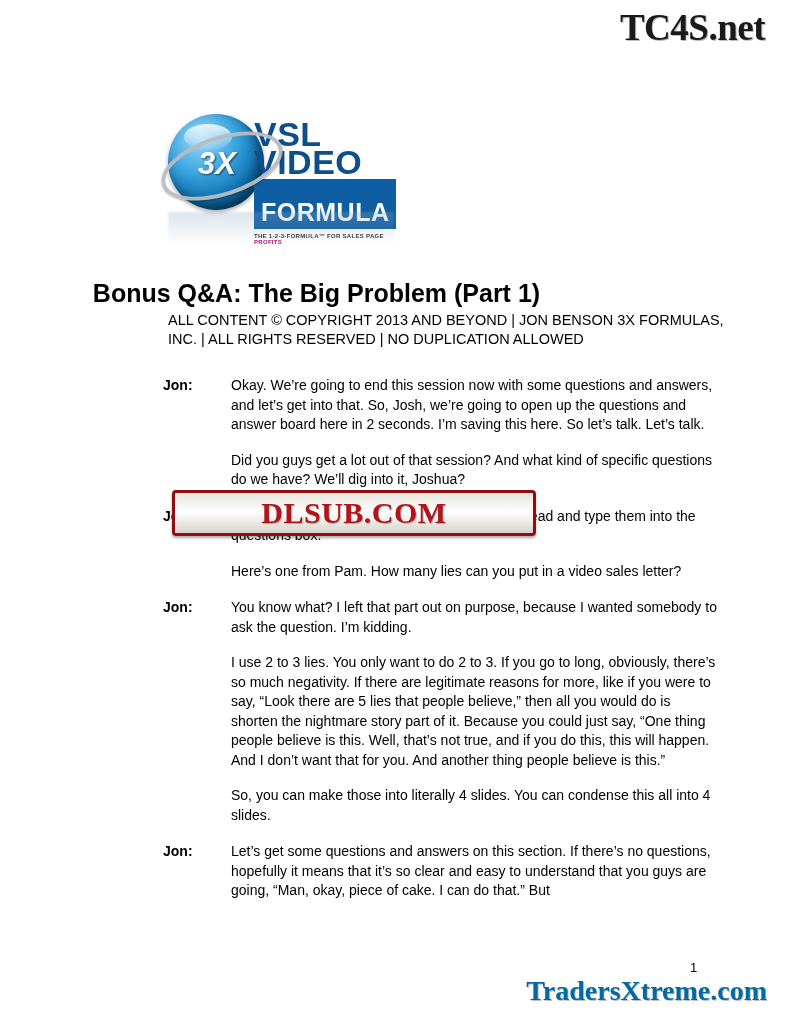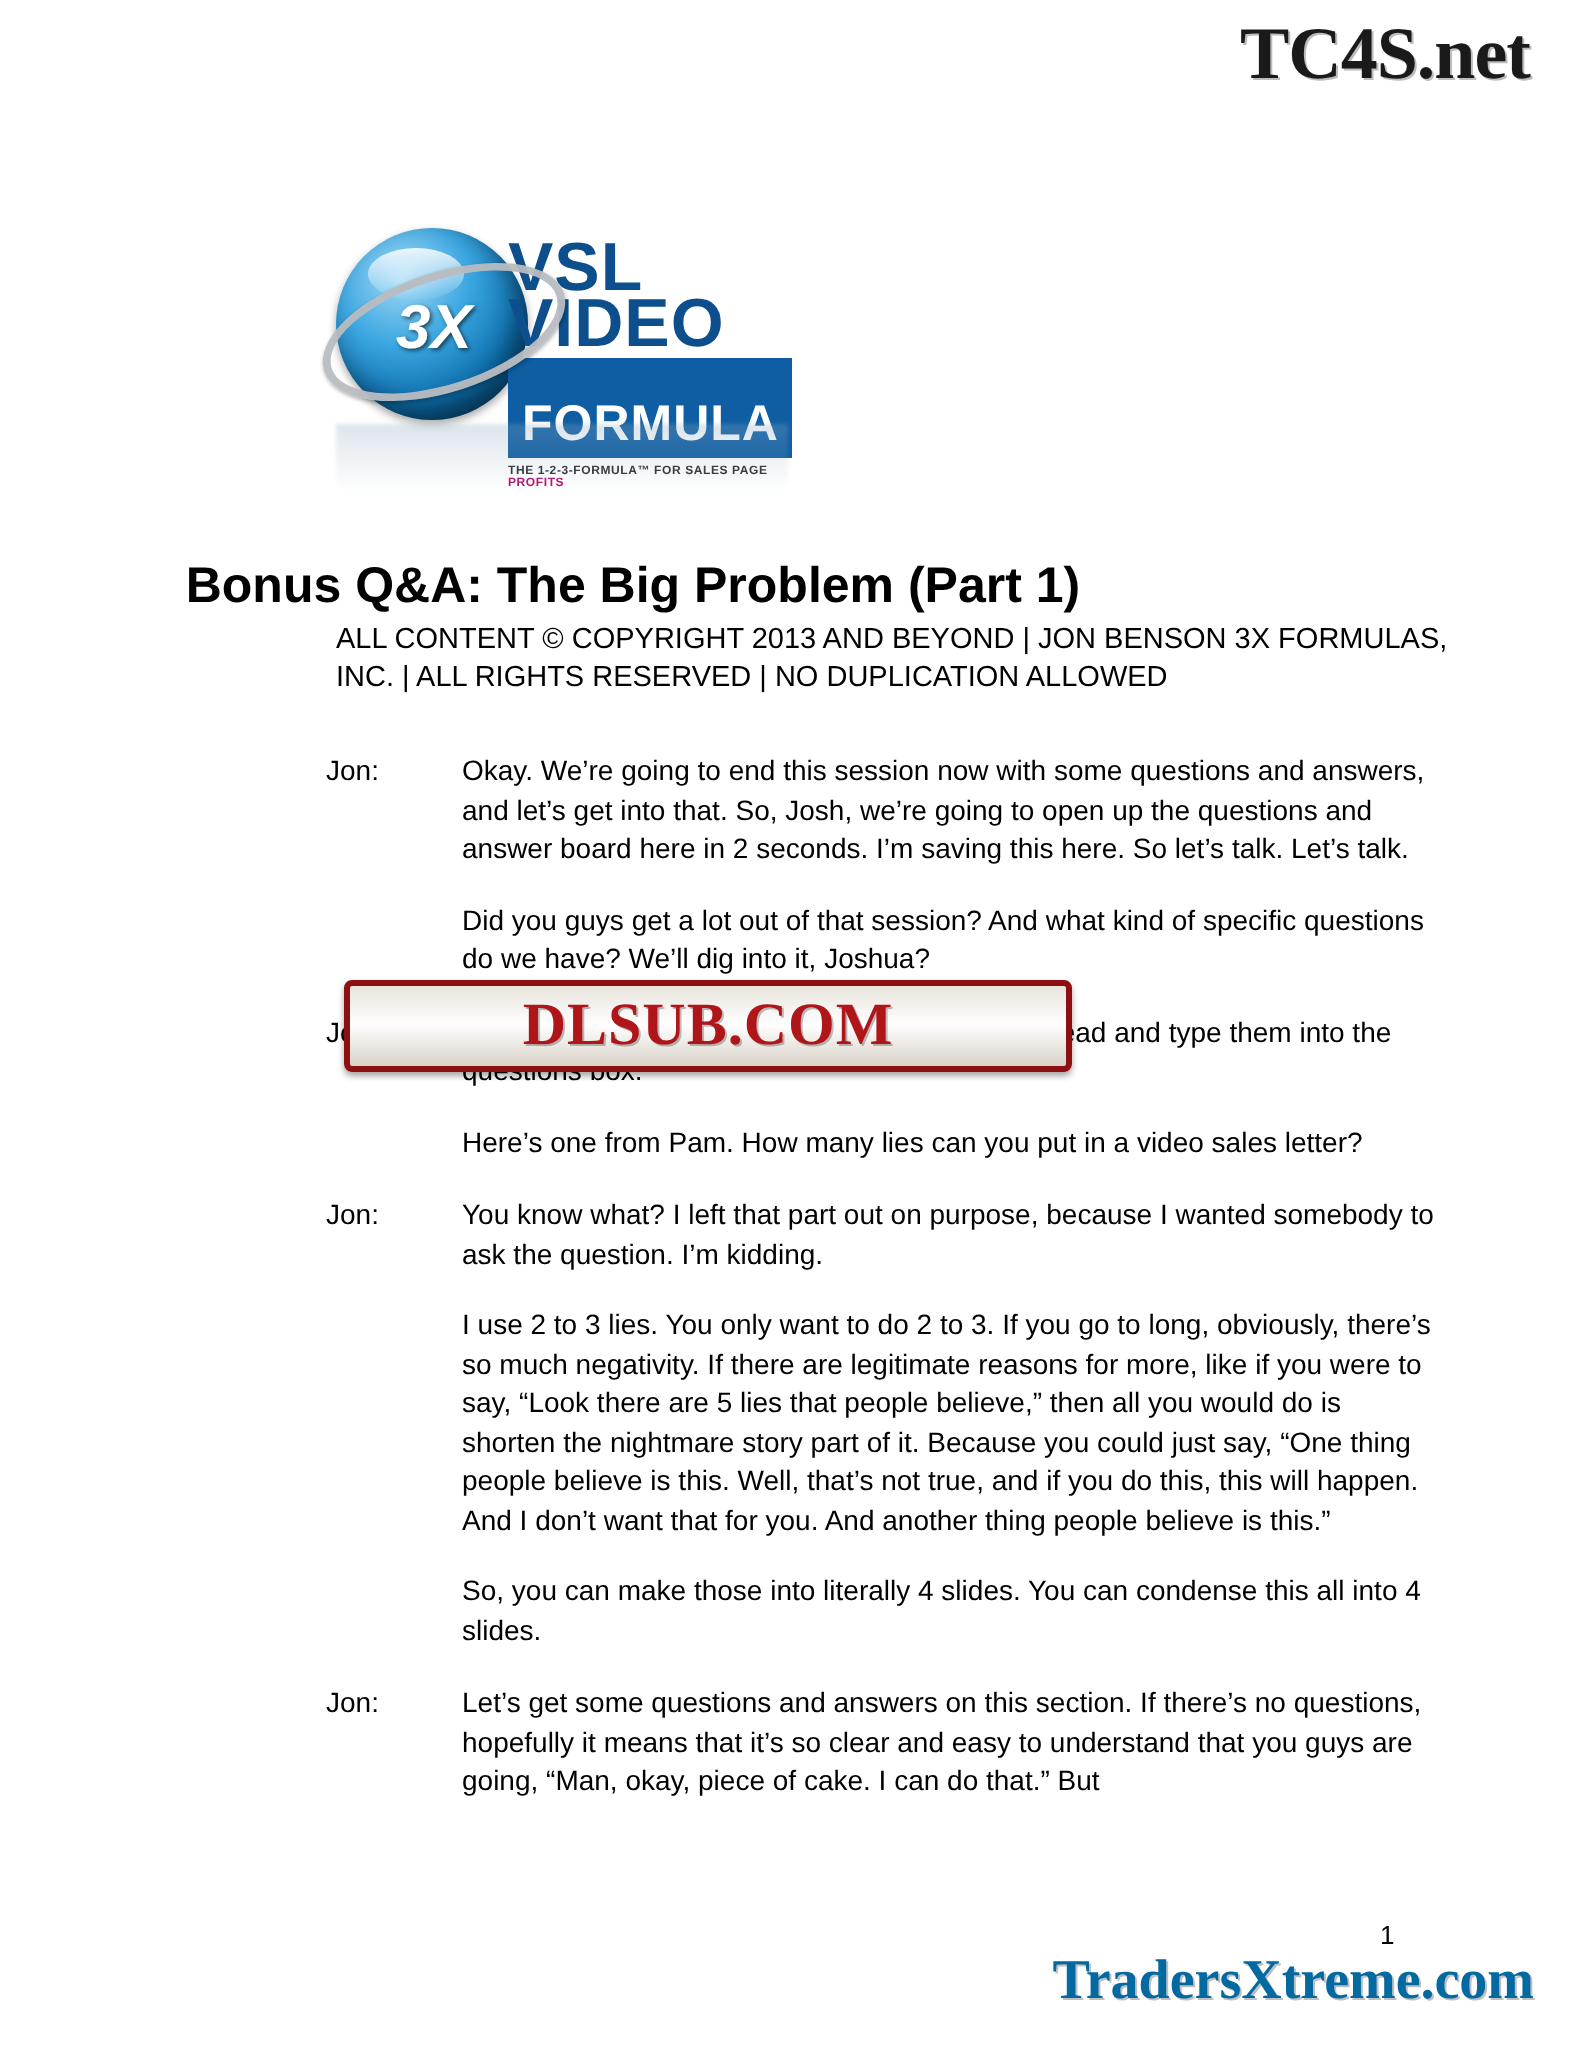--- a/index.html
+++ b/index.html
@@ -160,21 +160,21 @@
   }
   .turn {
     display: flex;
     align-items: flex-start;
     margin-bottom: 17px;
   }
   .speaker {
     width: 68px;
     flex: 0 0 68px;
     font-size: 14px;
-    font-weight: normal;
+    font-weight: bold;
     line-height: 19.5px;
   }
   .speech {
     flex: 1;
     font-size: 14px;
     line-height: 19.5px;
     text-align: left;
   }
   .speech p {
     margin: 0 0 16px 0;

